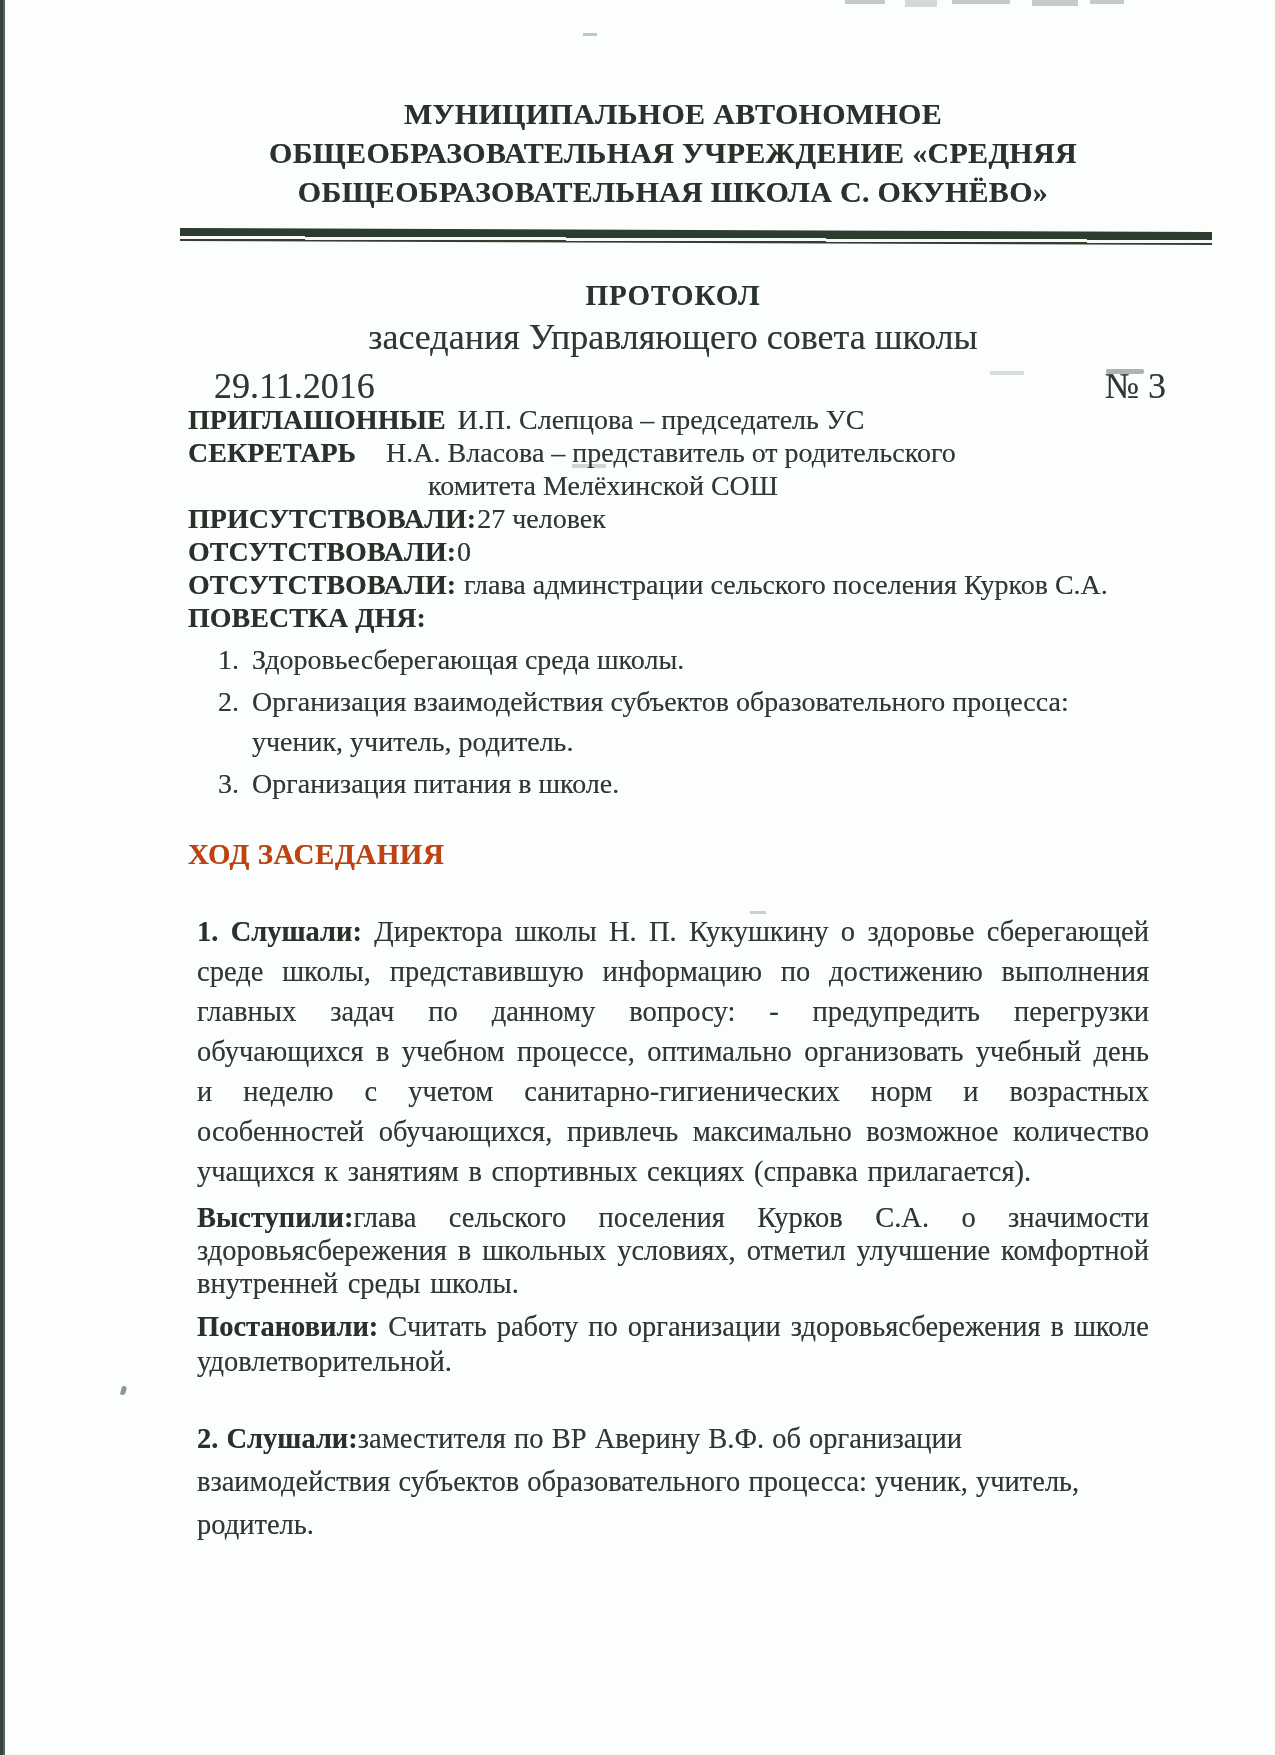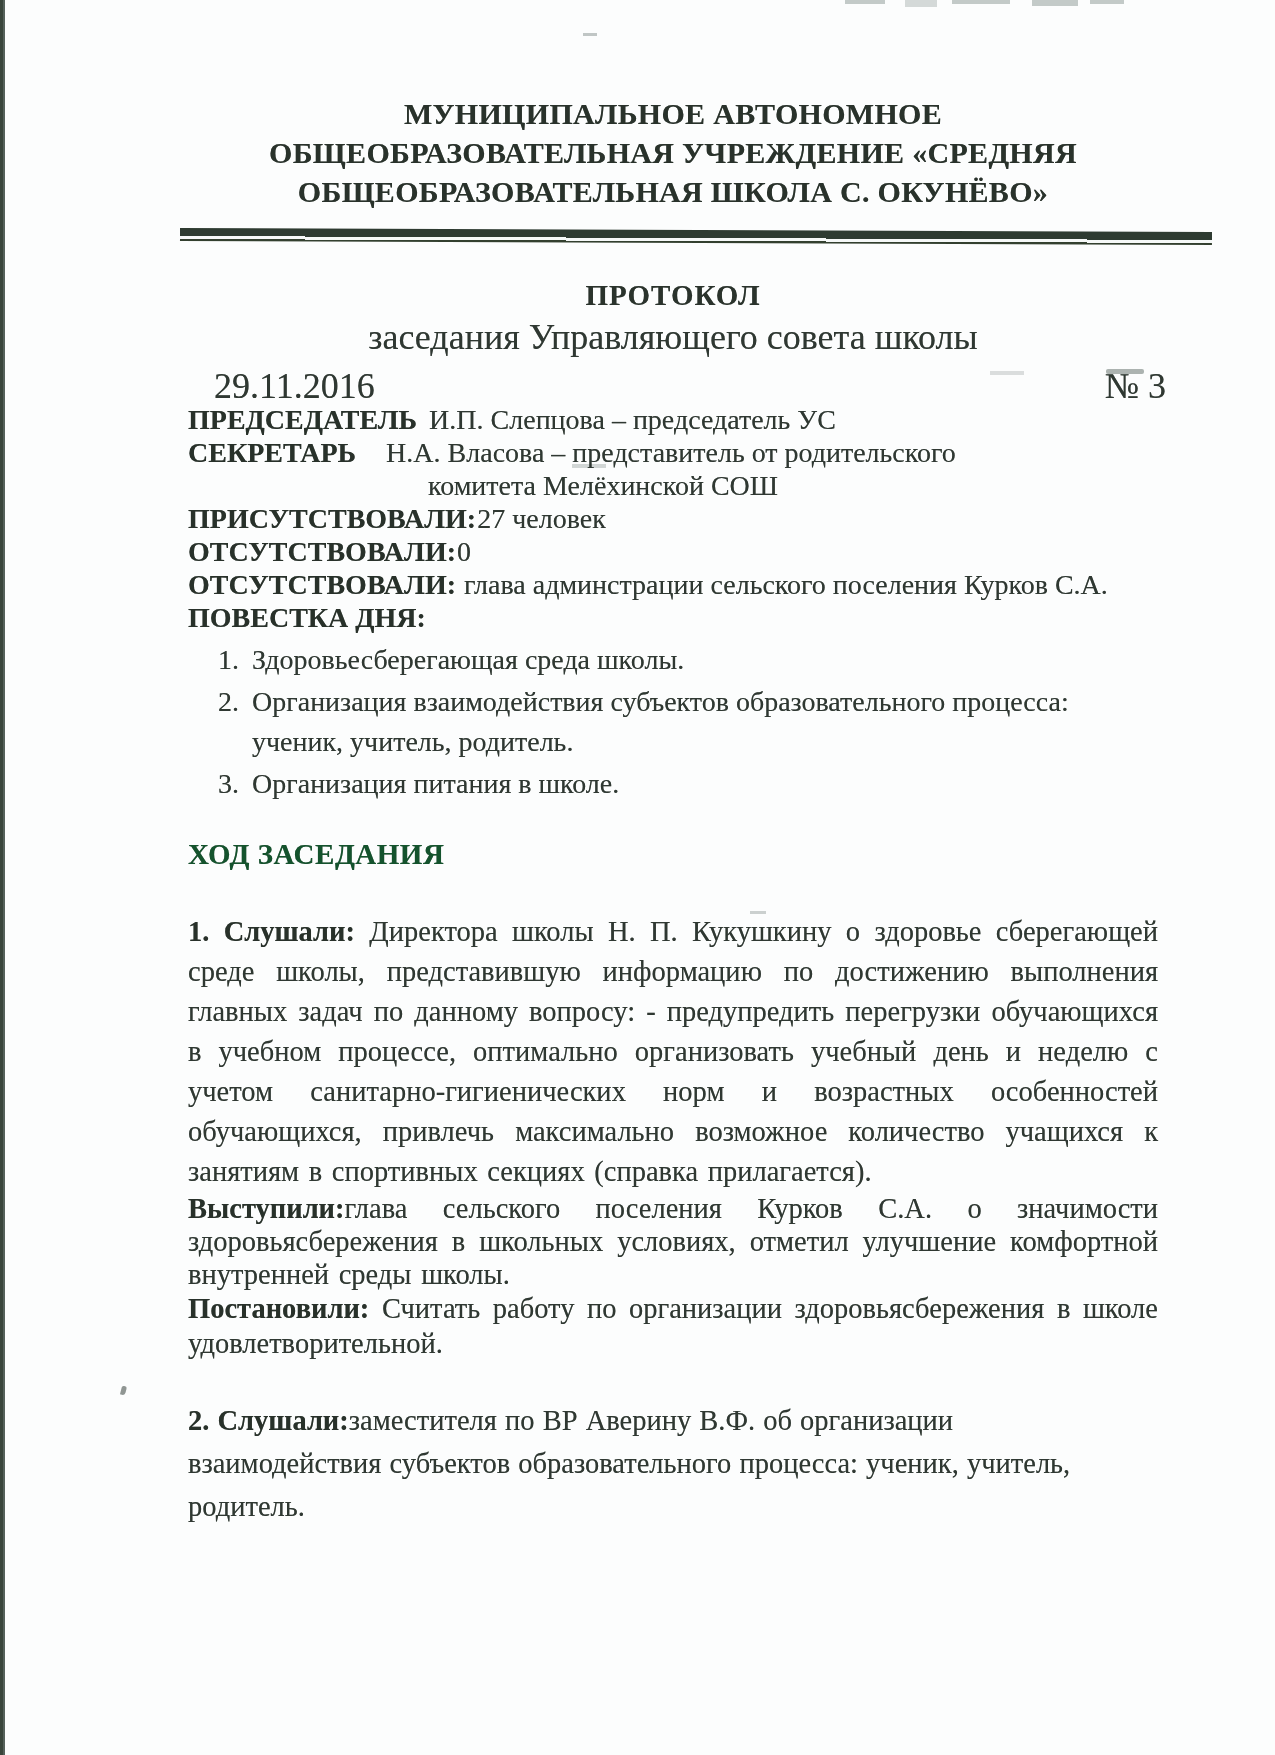--- a/index.html
+++ b/index.html
@@ -78,24 +78,24 @@
     width:844px;
     font-size:28px; line-height:40px;
   }
   .agenda-list li { padding-left:6px; margin-bottom:2px; }
 
   .hod-heading {
     margin-top:32px;
     font-weight:bold;
     font-size:29px; line-height:36px;
     letter-spacing:0.5px;
-    color:#14532d;
+    color:#c2410c;
   }
 
-  .body-par { margin:0; font-size:28.5px; word-spacing:2.5px; }
+  .body-par { margin:9px; font-size:28.5px; word-spacing:2.5px; }
   .body-par b { color:#28312a; }
   .p-listened1 { margin-top:40px; line-height:40px; text-align:justify; }
   .p-spoke    { line-height:33px; text-align:justify; }
   .p-resolved { line-height:35px; text-align:justify; }
   .p-listened2 { margin-top:38px; line-height:43px; word-spacing:1px; }
 </style>
 </head>
 <body>
 
 <div class="page">
@@ -127,21 +127,21 @@
 
     <div class="protocol-title">ПРОТОКОЛ</div>
     <div class="protocol-subtitle">заседания Управляющего совета школы</div>
 
     <div class="date-row">
       <span class="doc-date">29.11.2016</span>
       <span class="doc-number">№ 3</span>
     </div>
 
     <div class="meta">
-      <p class="m-chairman"><b>ПРЕДСЕДАТЕЛЬ</b><span>И.П. Слепцова – председатель УС</span></p>
+      <p class="m-chairman"><b>ПРИГЛАШОННЫЕ</b><span>И.П. Слепцова – председатель УС</span></p>
       <p class="m-secretary"><b>СЕКРЕТАРЬ</b><span>Н.А. Власова – представитель от родительского</span></p>
       <p class="m-secretary2">комитета Мелёхинской СОШ</p>
       <p class="m-present"><b>ПРИСУТСТВОВАЛИ:</b><span>27 человек</span></p>
       <p class="m-absent"><b>ОТСУТСТВОВАЛИ:</b><span>0</span></p>
       <p class="m-invited"><b>ОТСУТСТВОВАЛИ:</b><span>глава админстрации сельского поселения Курков С.А.</span></p>
     </div>
 
     <p class="agenda-label">ПОВЕСТКА ДНЯ:</p>
     <ol class="agenda-list">
       <li>Здоровьесберегающая среда школы.</li>

